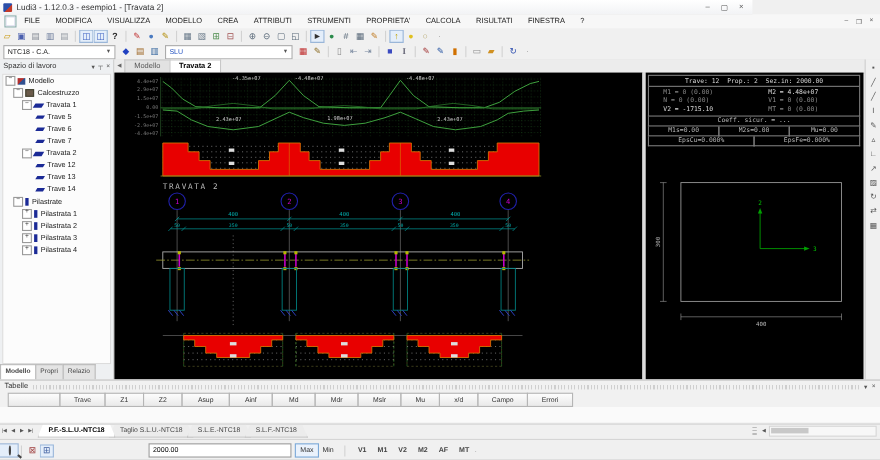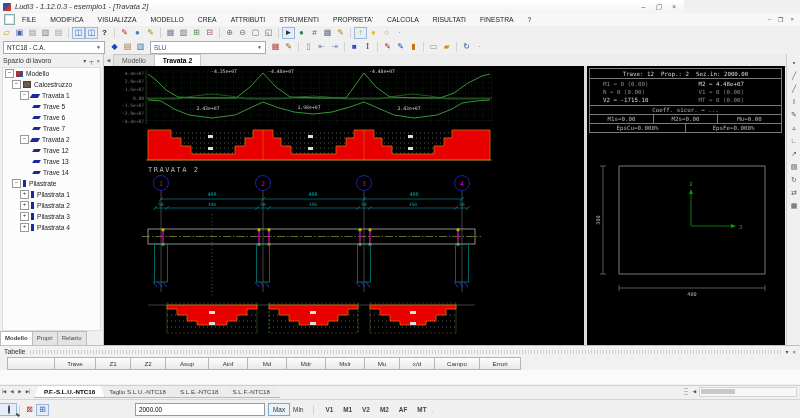--- a/index.html
+++ b/index.html
@@ -1,21 +1,21 @@
 <!DOCTYPE html>
 <html><head>
 <meta charset="utf-8">
 <style>
   html,body{margin:0;padding:0;background:#888;}
   #app{position:relative;width:800px;height:418px;background:#f0f0f0;overflow:hidden;
        font-family:"Liberation Sans",sans-serif;color:#222;-webkit-font-smoothing:antialiased;}
   .abs{position:absolute;}
   
   .titlebar{left:0;top:0;width:684px;height:13px;background:linear-gradient(#ffffff,#f2f3f5);
-    border-bottom:1px solid #e0e0e0;display:flex;align-items:center;font-size:7.5px;color:#333;font-style:italic;}
+    border-bottom:1px solid #e0e0e0;display:flex;align-items:center;font-size:7.5px;color:#333;}
   .appicon{width:8px;height:8px;margin:0 4px 0 3px;background:linear-gradient(135deg,#2b4ea8 55%,#c23b2a 55%);border-radius:1px;}
   .winbtns{margin-left:auto;display:flex;gap:10px;padding-right:8px;font-size:7px;color:#555;}
   
   .menubar{left:0;top:13px;width:800px;height:13px;background:#f7f7f7;display:flex;align-items:center;font-size:6.8px;color:#222;}
   .mi{padding:0 7px;line-height:13px;}
   .docicon{width:9px;height:9px;margin-left:4px;background:#fff;border:1px solid #8aa;box-shadow:inset 0 0 0 1px #dde;}
   .mdibtns{margin-left:auto;display:flex;gap:7px;padding-right:6px;font-size:6px;color:#555;}
   
   .tbar{left:0;width:800px;height:14px;background:#f0f0f0;display:flex;align-items:center;border-bottom:1px solid #e2e2e2;}
   .tb1{top:26px;} .tb2{top:40px;}

